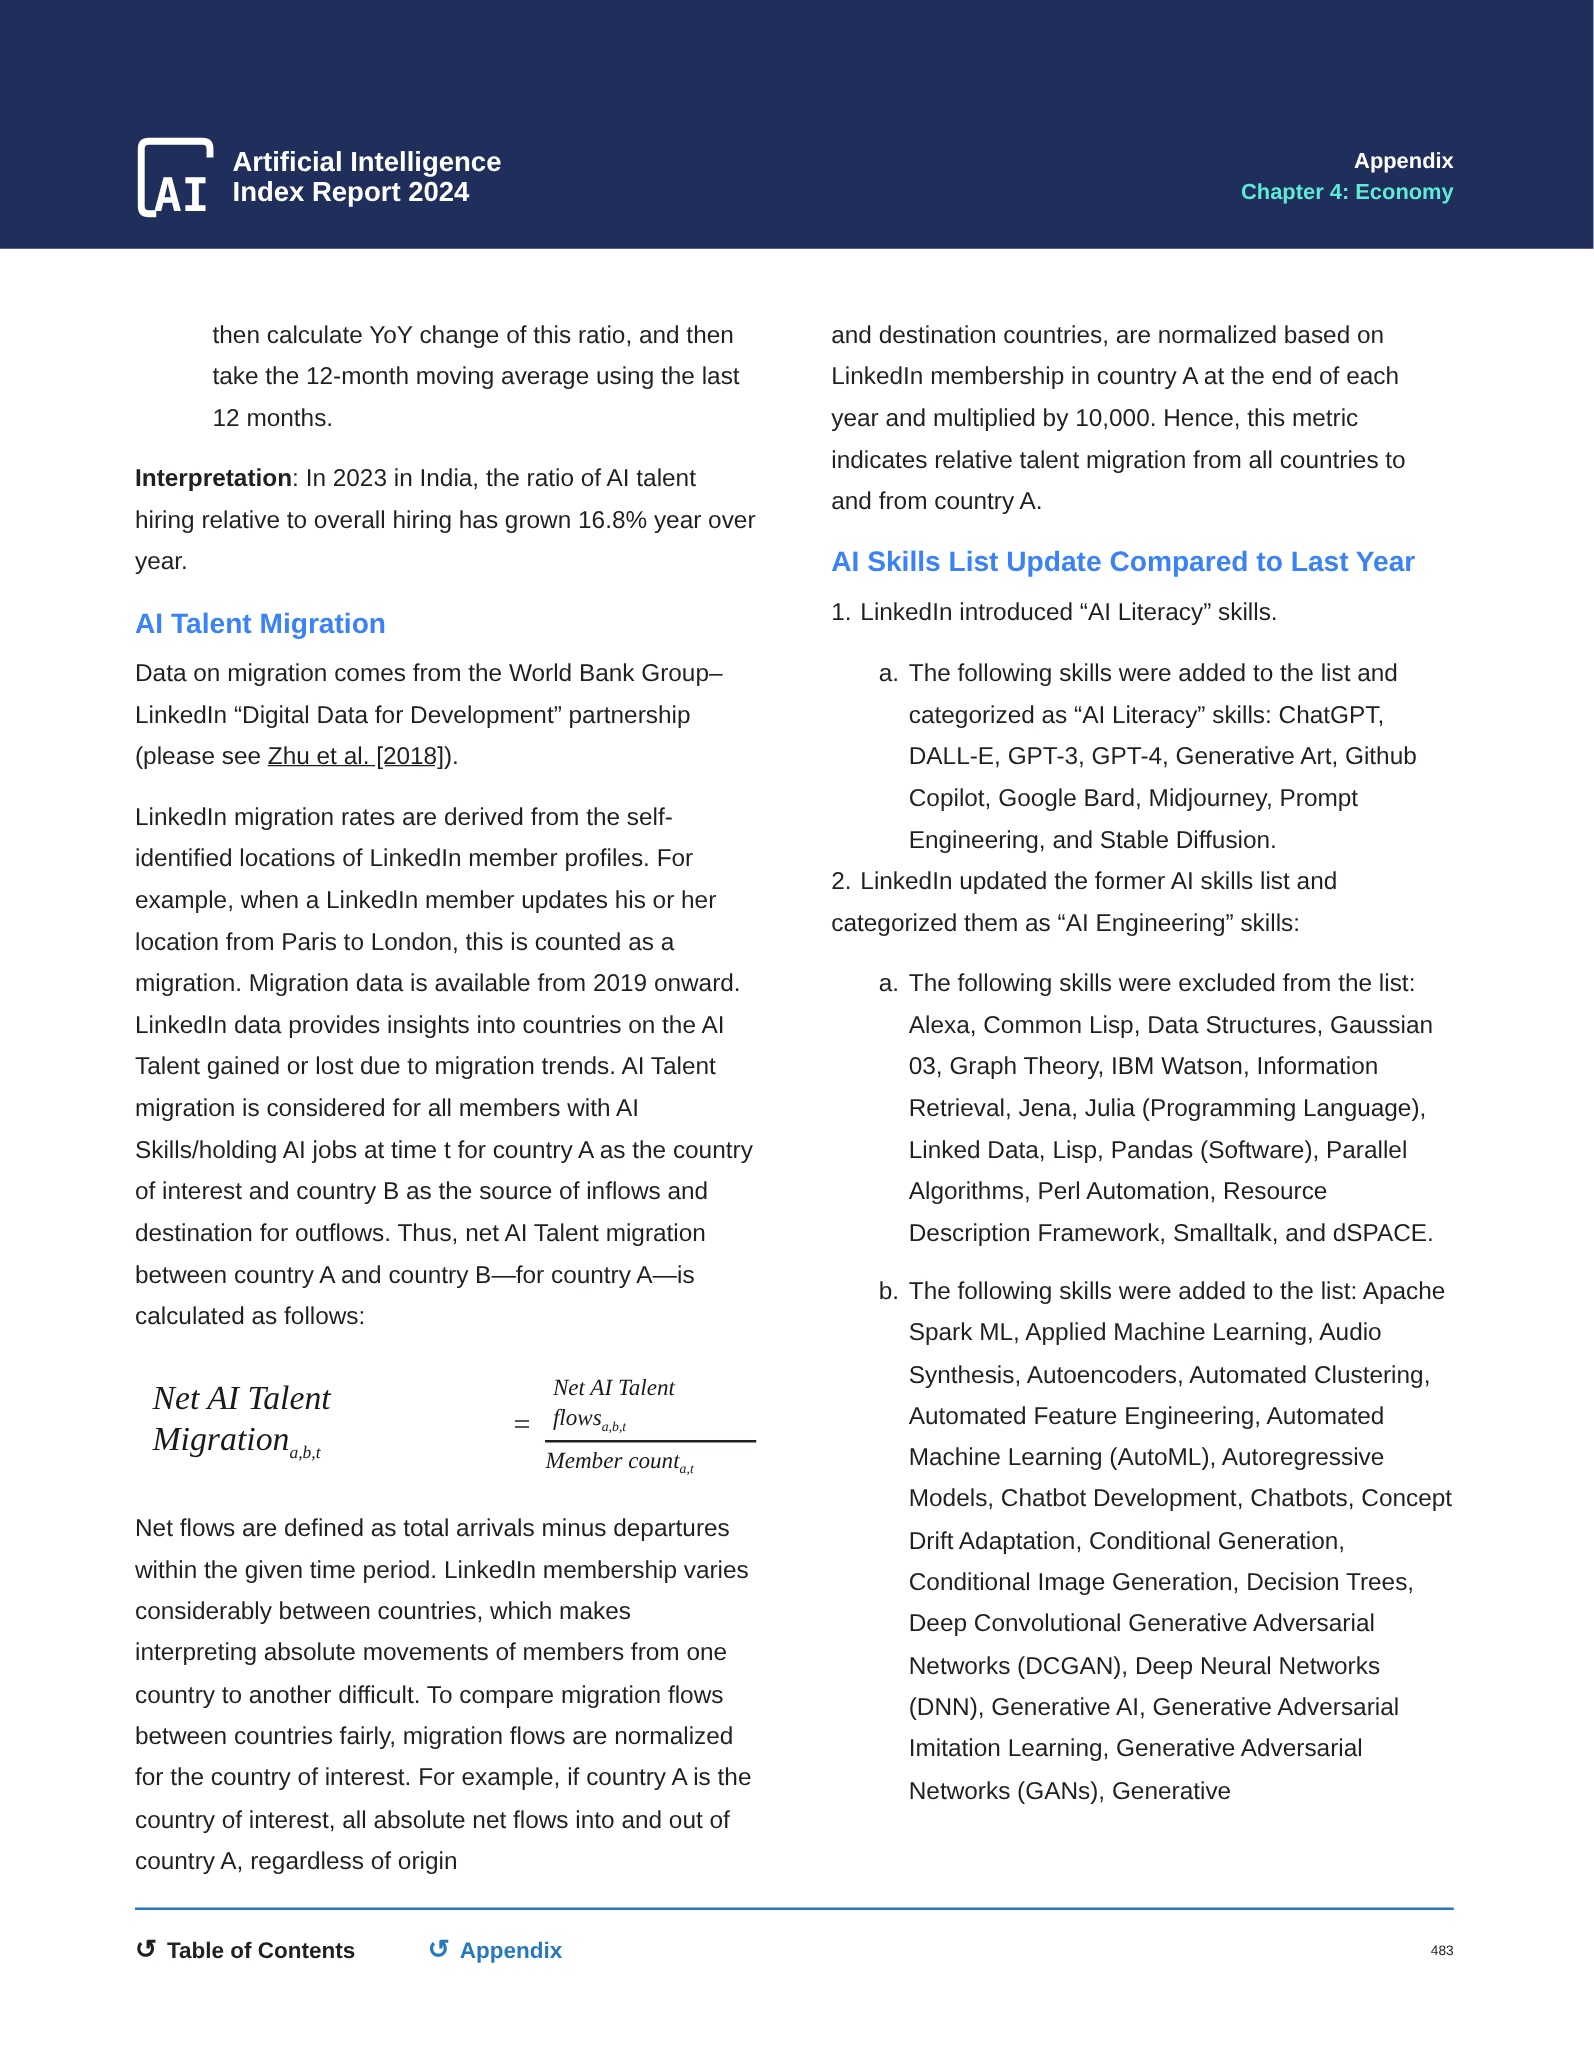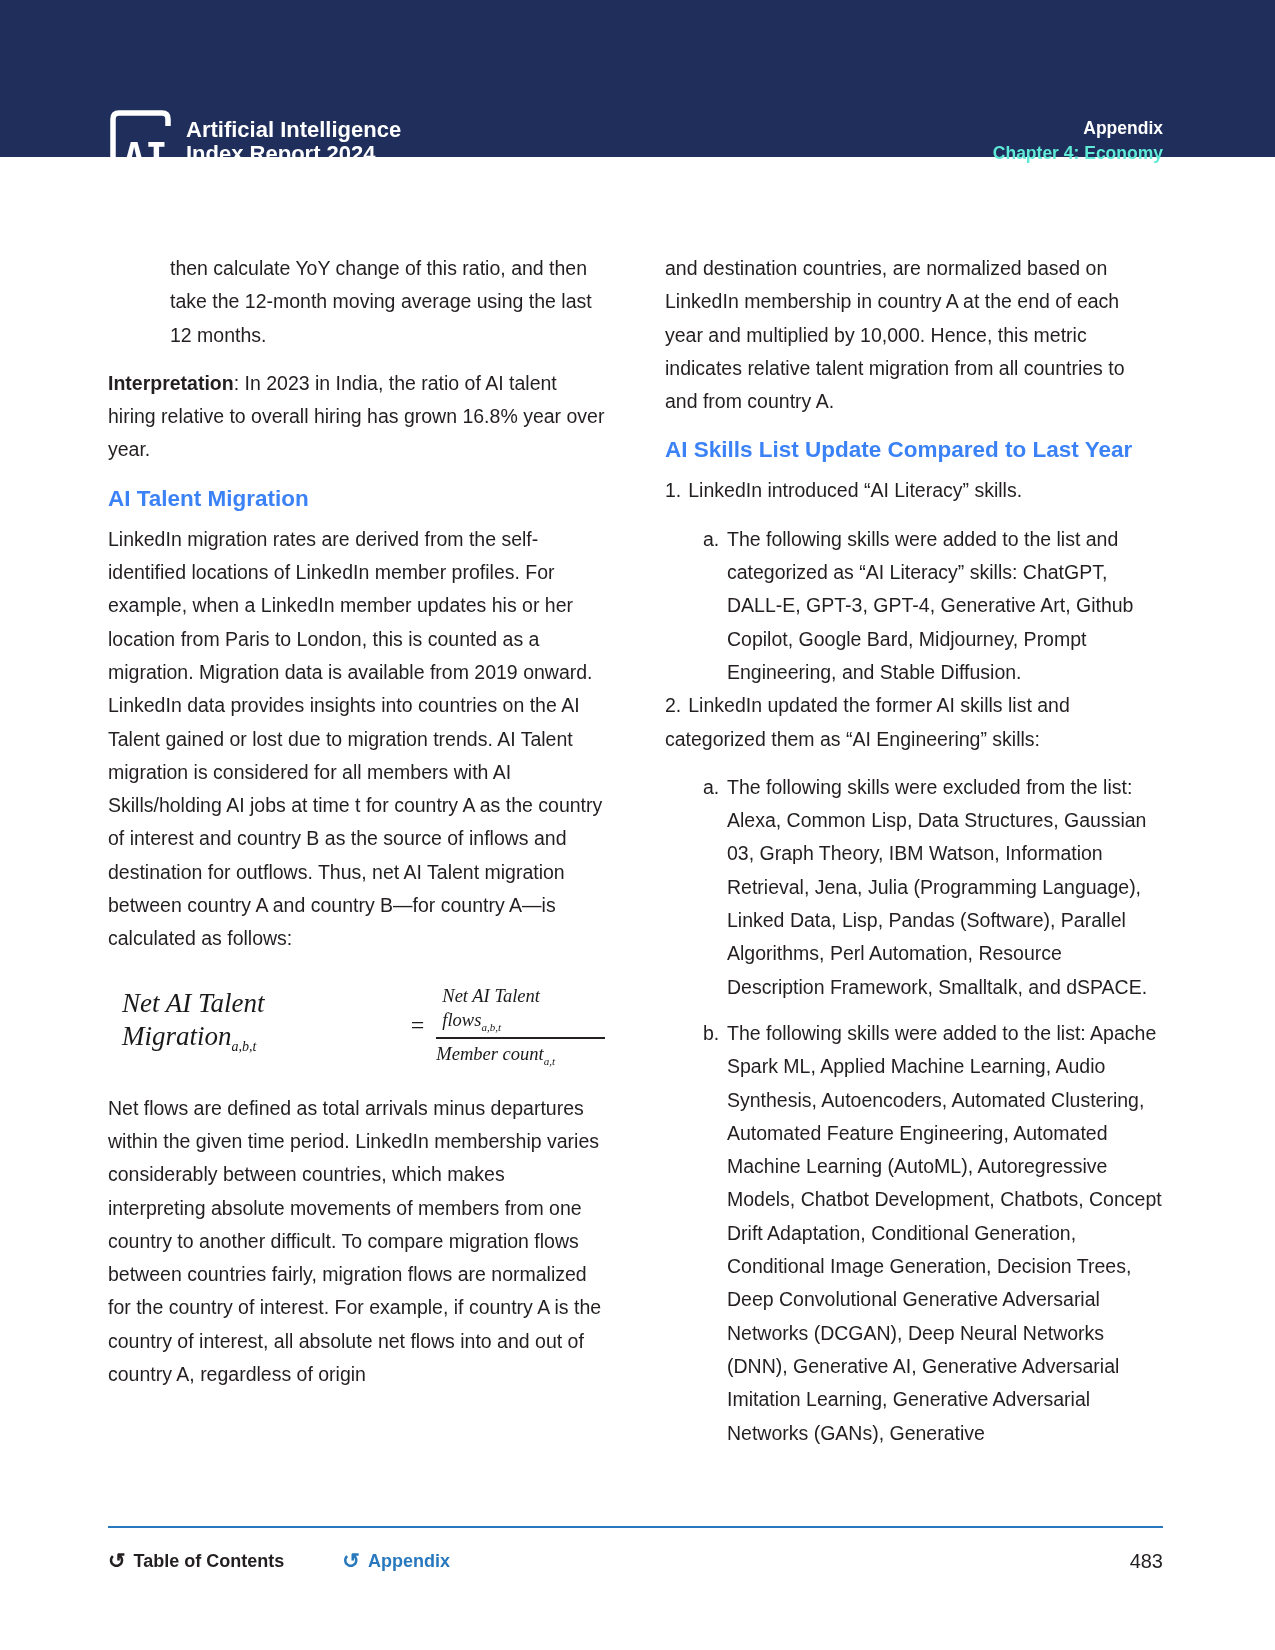--- a/index.html
+++ b/index.html
@@ -1,20 +1,20 @@
 <!DOCTYPE html>
 <html><head>
 <meta charset="utf-8">
 <style>
   html,body{margin:0;padding:0;background:#e8e8e8;}
   #page{position:relative;width:1275px;height:1650px;background:#ffffff;
         font-family:"Liberation Sans",sans-serif;color:#231f20;overflow:hidden;margin:0 auto;}
 
   
-  .hdr{position:absolute;top:0;left:0;width:1275px;height:157px;background:#1f2e5b;}
+  .hdr{position:absolute;top:0;left:0;width:1275px;height:199px;background:#1f2e5b;}
   .logo-wrap{position:absolute;left:108px;top:108px;display:flex;align-items:center;}
   .logo-text{margin-left:14px;color:#ffffff;font-weight:bold;font-size:22px;line-height:24px;}
   .hdr-right{position:absolute;right:112px;top:116px;text-align:right;font-weight:bold;
              font-size:17.5px;line-height:25px;}
   .hdr-section{color:#ffffff;}
   .hdr-chapter{color:#5eead4;}
 
   
   .col{position:absolute;top:252px;width:497px;font-size:19.5px;line-height:33.3px;}
   .col-left{left:108px;}
@@ -46,21 +46,21 @@
   .gap2{margin-top:13px;}
 
   
   .footer-rule{position:absolute;left:108px;top:1526px;width:1055px;height:2px;background:#2878bd;}
   .ftr{position:absolute;left:108px;top:1550px;width:1055px;display:flex;align-items:center;
        font-size:18px;font-weight:bold;}
   .fitem{display:flex;align-items:center;gap:8px;cursor:pointer;}
   .fitem + .fitem{margin-left:58px;}
   .fitem-blue{color:#2878bd;}
   .ficon{font-size:21px;line-height:1;transform:translateY(-1px);}
-  .pagenum{margin-left:auto;font-weight:normal;font-size:20px;color:#231f20;}
+  .pagenum{margin-left:auto;font-weight:normal;font-size:11px;color:#231f20;}
 </style>
 </head>
 <body>
 
 <div id="page">
 
   <div class="hdr">
     <div class="logo-wrap">
       <svg width="64" height="68" viewBox="0 0 64 68">
         <path d="M60 18 V11 Q60 5 54 5 H11 Q5 5 5 11 V57 Q5 63 11 63 H17" fill="none" stroke="#ffffff" stroke-width="5.5" stroke-linecap="butt"></path>
@@ -77,20 +77,21 @@
     </div>
   </div>
 
   <div class="col col-left">
     <p class="indented">then calculate YoY change of this ratio, and then take the 12-month moving average using the last 12 months.</p>
 
     <p><strong>Interpretation</strong><span>: In 2023 in India, the ratio of AI talent hiring relative to overall hiring has grown 16.8% year over year.</span></p>
 
     <h2>AI Talent Migration</h2>
 
+    <p><span>Data on migration comes from the World Bank Group–LinkedIn “Digital Data for Development” partnership (please see </span><a class="doclink">Zhu et al. [2018]</a><span>).</span></p>
 
     <p>LinkedIn migration rates are derived from the self-identified locations of LinkedIn member profiles. For example, when a LinkedIn member updates his or her location from Paris to London, this is counted as a migration. Migration data is available from 2019 onward. LinkedIn data provides insights into countries on the AI Talent gained or lost due to migration trends. AI Talent migration is considered for all members with AI Skills/holding AI jobs at time t for country A as the country of interest and country B as the source of inflows and destination for outflows. Thus, net AI Talent migration between country A and country B—for country A—is calculated as follows:</p>
 
     <div class="formula">
       <span class="f-lhs"><span>Net AI Talent Migration</span><sub>a,b,t</sub></span>
       <span class="f-eq">=</span>
       <span class="frac">
         <span class="f-num"><span>Net AI Talent flows</span><sub>a,b,t</sub></span>
         <span class="f-den"><span>Member count</span><sub>a,t</sub></span>
       </span>

